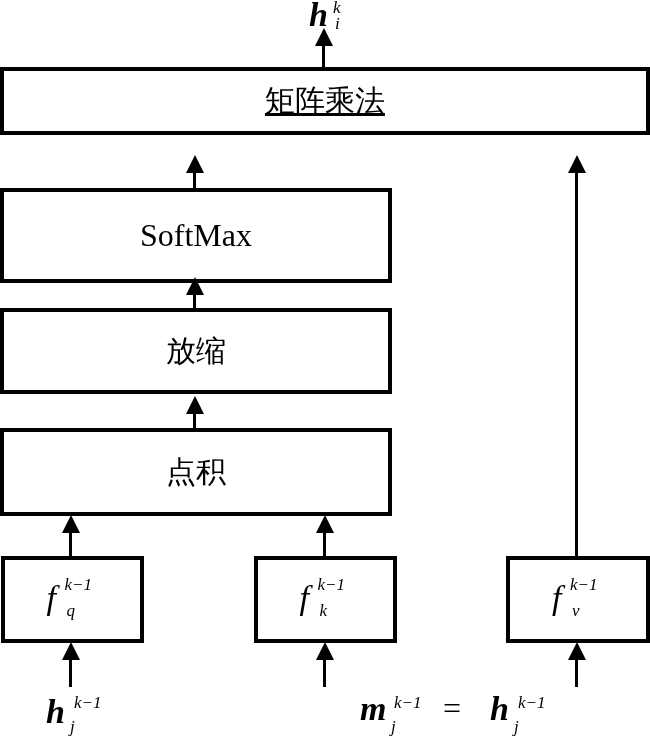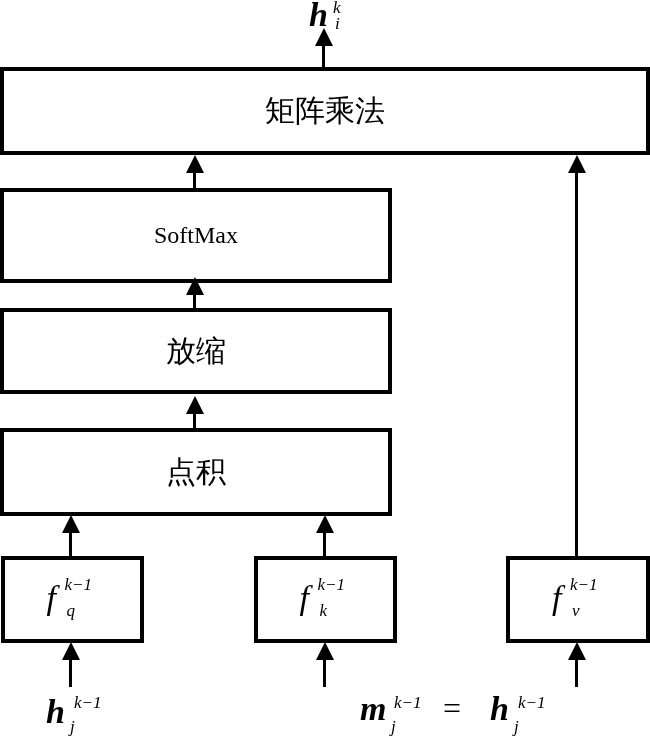--- a/index.html
+++ b/index.html
@@ -1,21 +1,21 @@
 <!DOCTYPE html>
 <html><head>
 <meta charset="utf-8">
 <style>
   html, body { margin: 0; padding: 0; background: #ffffff; }
   body { width: 650px; height: 740px; position: relative; overflow: hidden;
          font-family: "DejaVu Serif", "Liberation Serif", serif; color: #000; }
   .box { position: absolute; box-sizing: border-box; border: 4px solid #000; background: #fff;
          display: flex; align-items: center; justify-content: center; }
   .cjk { font-size: 30px; font-family: "DejaVu Sans", "Liberation Sans", sans-serif; font-weight: 300; }
-  .latin { font-size: 24px; font-family: "Liberation Serif", "DejaVu Serif", serif; }
+  .latin { font-size: 32px; font-family: "Liberation Serif", "DejaVu Serif", serif; }
   .vline { position: absolute; width: 3px; background: #000; }
   .head { position: absolute; width: 0; height: 0; border-left: 9px solid transparent;
           border-right: 9px solid transparent; border-bottom: 18px solid #000; }
   .math { position: absolute; font-family: "Liberation Serif", "DejaVu Serif", serif; white-space: nowrap; }
   .math .base { font-style: italic; font-size: 34px; }
   .math .base.bold { font-weight: bold; }
   .math .sup { position: absolute; font-size: 17px; font-style: italic; }
   .math .sub { position: absolute; font-size: 17px; font-style: italic; }
   .math .op { font-size: 32px; }
 </style>
@@ -23,21 +23,21 @@
 <body>
 
 <div class="math" style="left:309px; top:-4px;">
   <span class="base bold">h</span>
   <span class="sup" style="left:24px; top:2px;">k</span>
   <span class="sub" style="left:26px; top:18px;">i</span>
 </div>
 <div class="head" style="left:315px; top:28px;"></div>
 <div class="vline" style="left:322px; top:44px; height:24px;"></div>
 
-<div class="box" style="left:0; top:67px; width:650px; height:88px;">
+<div class="box" style="left:0; top:67px; width:650px; height:68px;text-decoration:underline;">
   <span class="cjk">矩阵乘法</span>
 </div>
 
 <div class="head" style="left:186px; top:155px;"></div>
 <div class="vline" style="left:193px; top:170px; height:20px;"></div>
 
 <div class="head" style="left:568px; top:155px;"></div>
 <div class="vline" style="left:575px; top:170px; height:390px;"></div>
 
 <div class="box" style="left:0; top:188px; width:392px; height:95px;">

